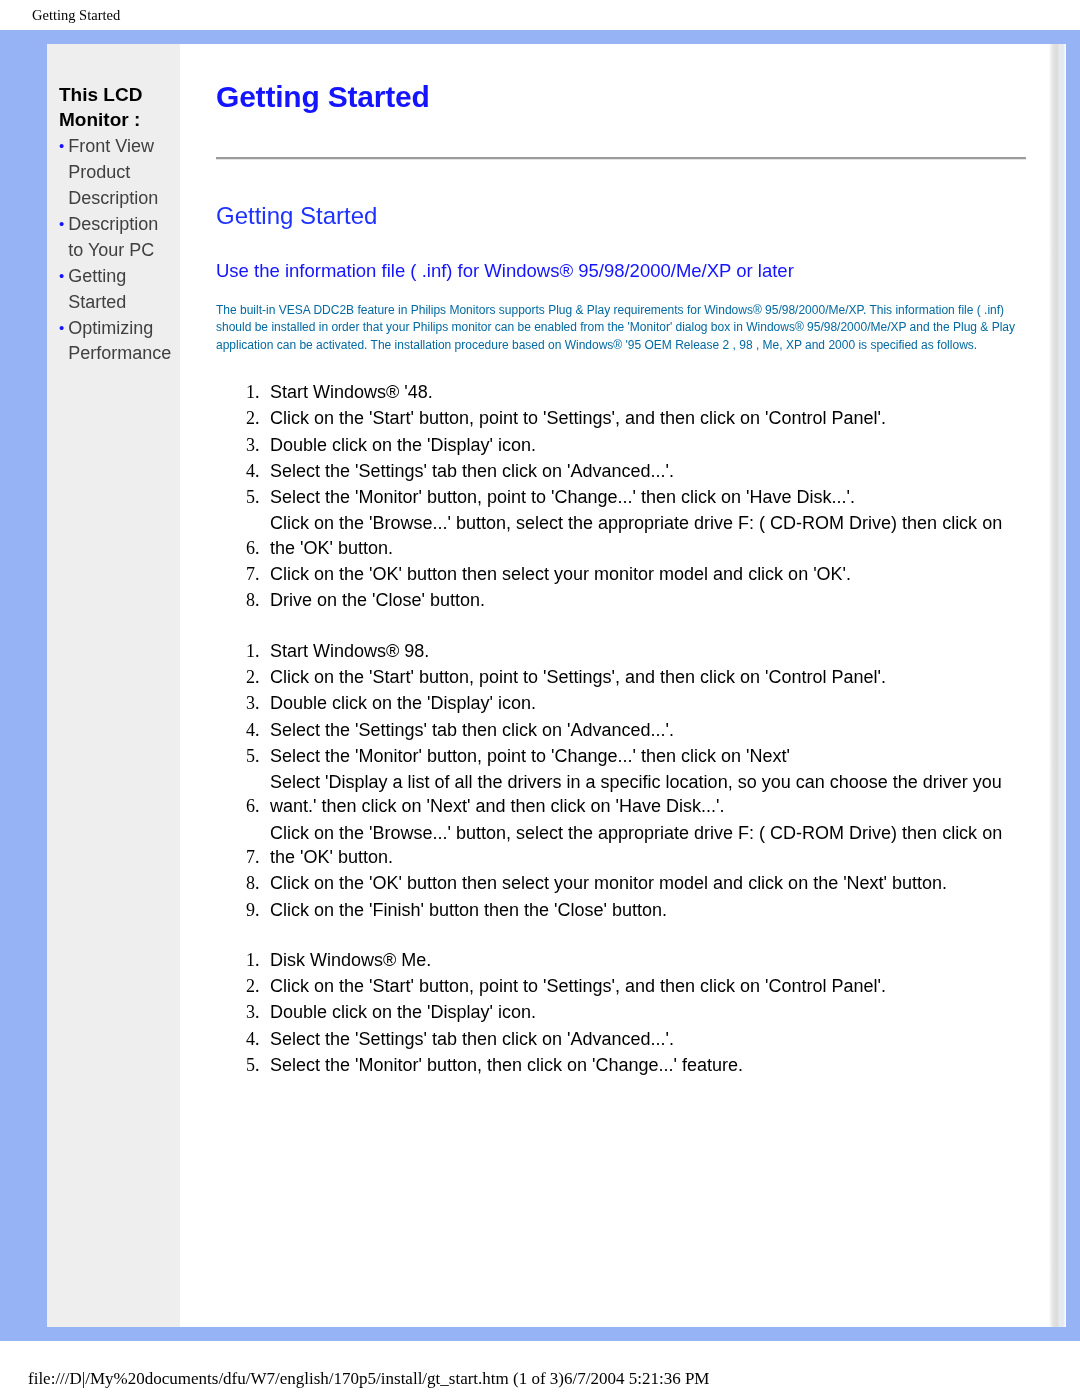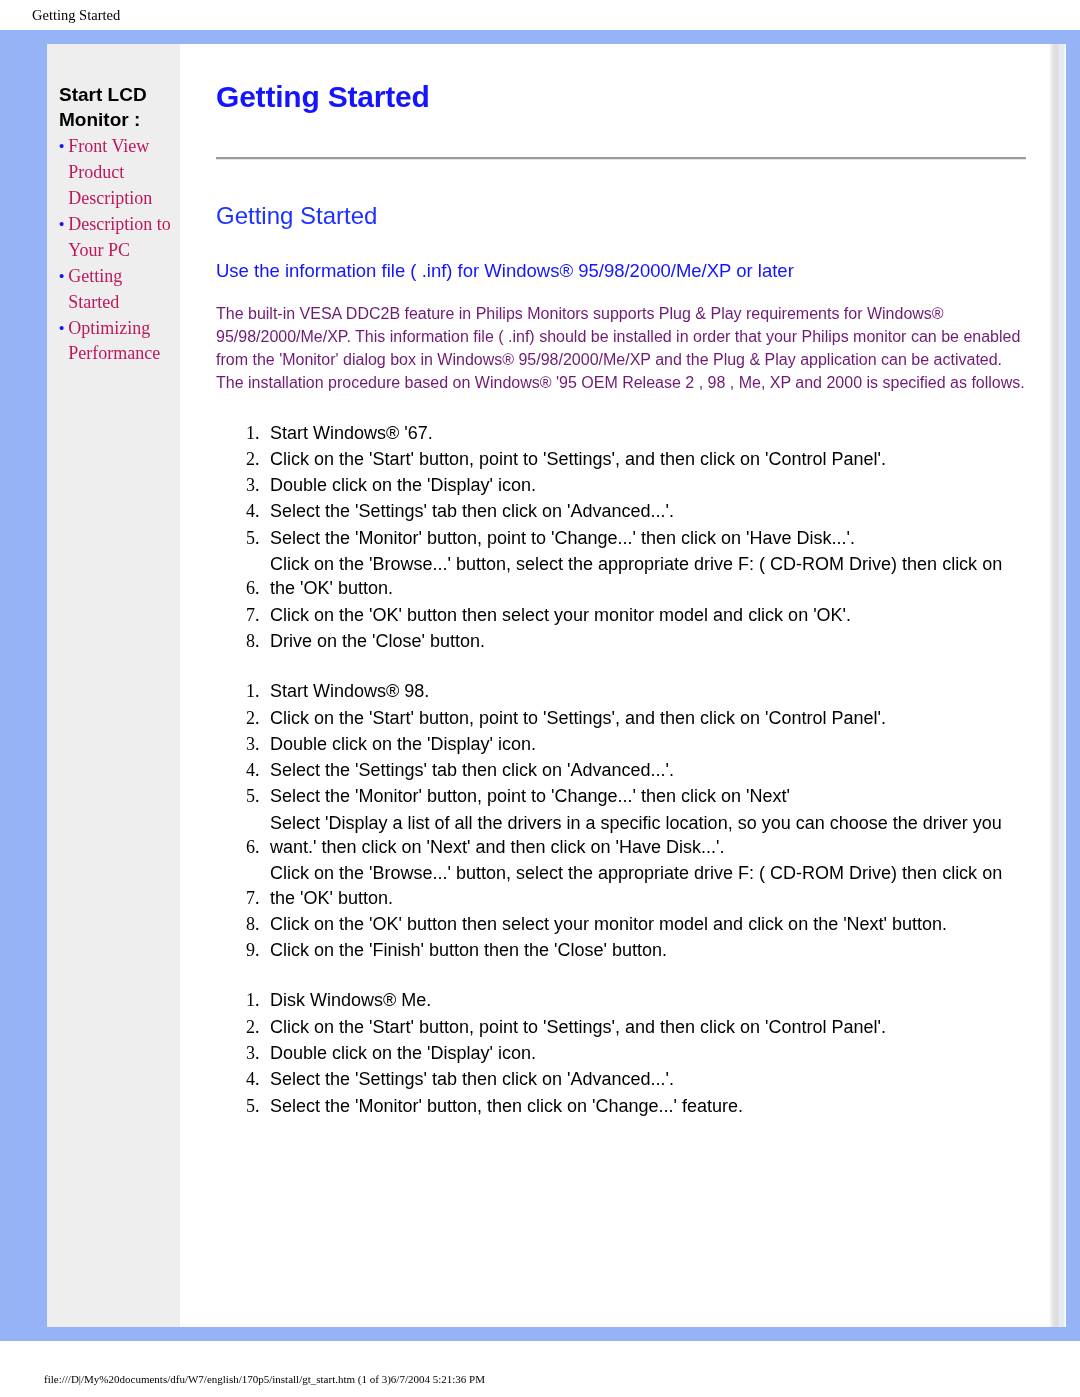--- a/index.html
+++ b/index.html
@@ -26,23 +26,23 @@
     display: flex;
     align-items: center;
     box-sizing: border-box;
   }
   .print-footer {
     position: absolute;
     left: 0;
     bottom: 0;
     width: 100%;
     height: 36px;
-    padding-left: 44px;
+    padding-left: 28px;
     font-family: "Liberation Serif", serif;
-    font-size: 11px;
+    font-size: 17px;
     color: #000000;
     display: flex;
     align-items: center;
     box-sizing: border-box;
     background: #ffffff;
   }
 
   
   .page-frame {
     position: absolute;
@@ -108,22 +108,21 @@
     cursor: pointer;
   }
   .nav-bullet {
     color: #1414ff;
     font-size: 15px;
     line-height: 1.62;
     margin-right: 4px;
     flex: 0 0 auto;
   }
   .nav-label {
-    color: #be185d;
-    font-family: Liberation Serif, serif;
+    color: #404040;
   }
 
   
   .content {
     flex: 1 1 auto;
     padding: 36px 40px 10px 36px;
     box-sizing: border-box;
     min-width: 0;
   }
 
@@ -154,22 +153,22 @@
 
   h3.section-head {
     font-size: 18.5px;
     font-weight: normal;
     color: #1414ff;
     margin: 30px 0 0 0;
     line-height: 1.2;
   }
 
   p.body-text {
-    font-size: 16px;
-    color: #701a75;
+    font-size: 12px;
+    color: #0369a1;
     line-height: 1.45;
     margin: 20px 0 8px 0;
     max-width: 845px;
   }
 
   h4.os-head {
     font-size: 17.5px;
     font-weight: bold;
     color: #1414ff;
     margin: 40px 0 0 0;
@@ -200,21 +199,21 @@
 <body>
 
 <div class="print-header">
   <span>Getting Started</span>
 </div>
 
 <div class="page-frame">
   <div class="page-inner">
 
     <div class="sidebar">
-      <div class="sidebar-title">Start LCD
+      <div class="sidebar-title">This LCD
 Monitor :</div>
       <ul class="nav-list" id="nav-list">
 
       <li class="nav-item">
             <span class="nav-bullet">•</span>
             <span class="nav-label">Front View Product Description</span>
           </li>
           <li class="nav-item">
             <span class="nav-bullet">•</span>
             <span class="nav-label">Description to Your PC</span>
@@ -238,21 +237,21 @@
 
       <h2 class="sub-title">Getting Started</h2>
 
       <h3 class="section-head">Use the information file ( .inf) for Windows® 95/98/2000/Me/XP or later</h3>
 
       <p class="body-text">The built-in VESA DDC2B feature in Philips Monitors supports Plug &amp; Play requirements for Windows® 95/98/2000/Me/XP. This information file ( .inf) should be installed in order that your Philips monitor can be enabled from the 'Monitor' dialog box in Windows® 95/98/2000/Me/XP and the Plug &amp; Play application can be activated. The installation procedure based on Windows® '95 OEM Release 2 , 98 , Me, XP and 2000 is specified as follows.</p>
 
       <div id="os-sections">
 
           <ol class="steps">
-            <li><span class="step-text">Start Windows® '67.</span></li>
+            <li><span class="step-text">Start Windows® '48.</span></li>
             <li><span class="step-text">Click on the 'Start' button, point to 'Settings', and then click on 'Control Panel'.</span></li>
             <li><span class="step-text">Double click on the 'Display' icon.</span></li>
             <li><span class="step-text">Select the 'Settings' tab then click on 'Advanced...'.</span></li>
             <li><span class="step-text">Select the 'Monitor' button, point to 'Change...' then click on 'Have Disk...'.</span></li>
             <li><span class="step-text">Click on the 'Browse...' button, select the appropriate drive F: ( CD-ROM Drive) then click on the 'OK' button.</span></li>
             <li><span class="step-text">Click on the 'OK' button then select your monitor model and click on 'OK'.</span></li>
             <li><span class="step-text">Drive on the 'Close' button.</span></li>
           </ol>
           <ol class="steps">
             <li><span class="step-text">Start Windows® 98.</span></li>

